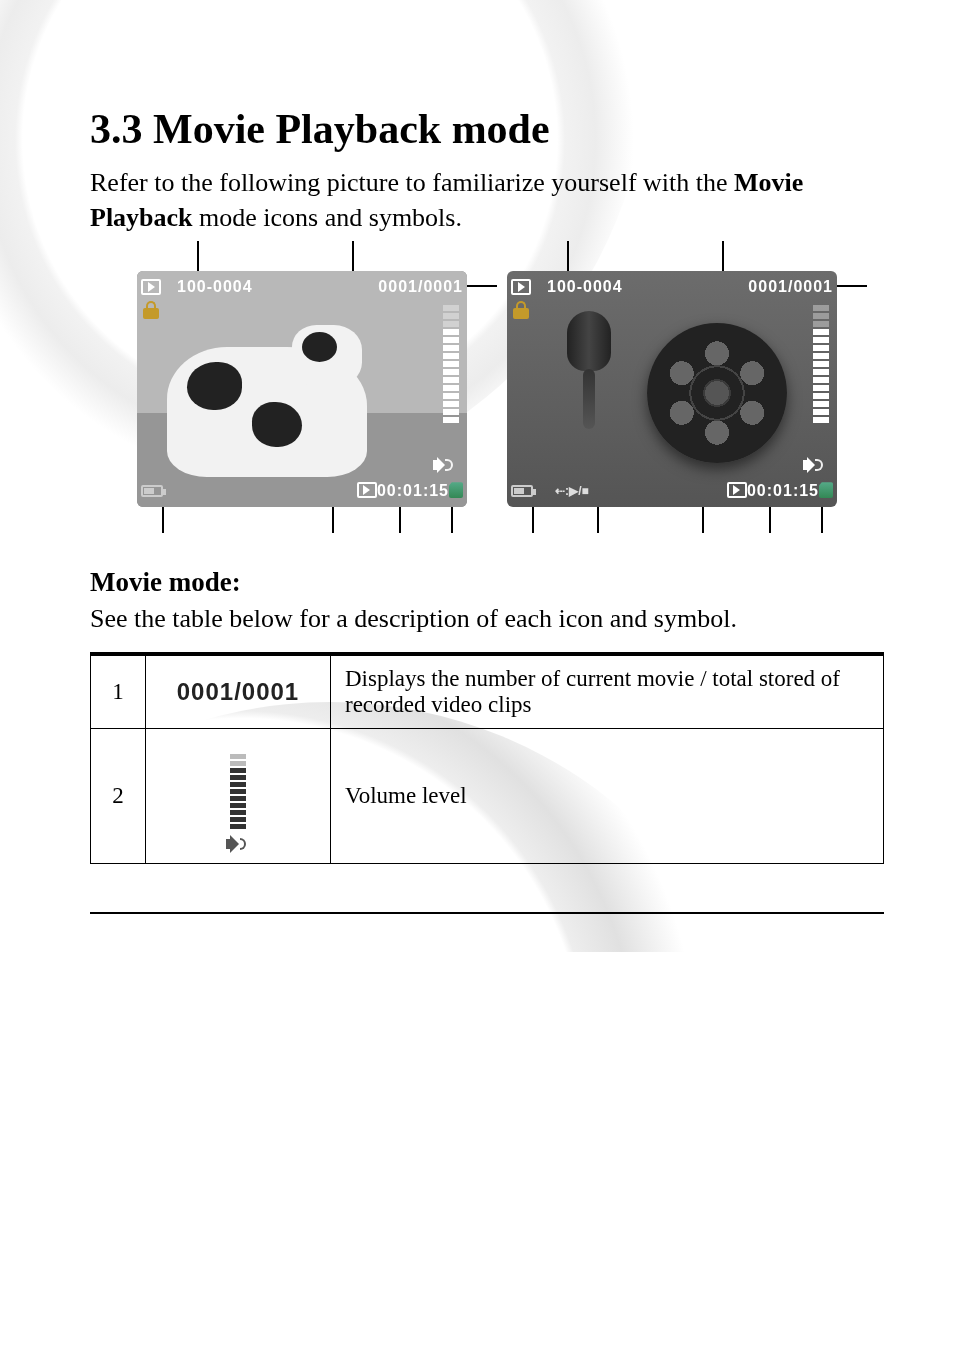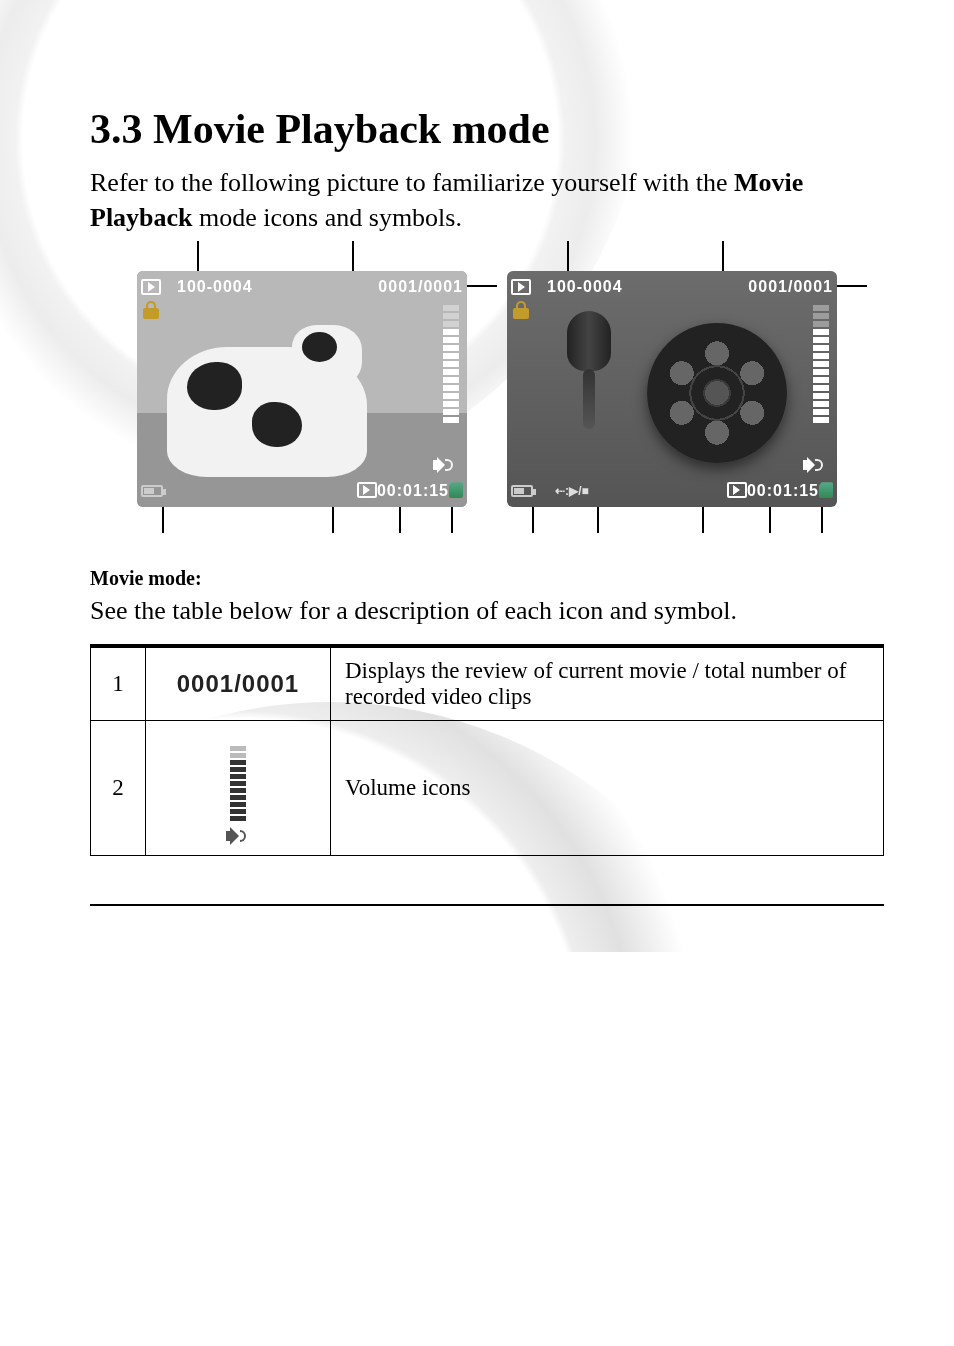--- a/index.html
+++ b/index.html
@@ -218,21 +218,21 @@
   .navhint { font-size: 12px; color: #ddd; font-family: Arial, sans-serif; letter-spacing: 0; margin-left: 6px; }
   
   .callout { position:absolute; background:#000; }
   .co-top1 { width:2px; height:30px; }
   .co-top2 { width:2px; height:30px; }
   .co-side { height:2px; width:30px; }
   .co-bot { width:2px; height:26px; }
 
   
   h3.movie-mode-title {
-    font-size: 20px;
+    font-size: 27px;
     font-weight: bold;
     margin-bottom: 6px;
   }
   .table-intro {
     font-size: 26px;
     margin-bottom: 18px;
   }
   table.icon-table {
     width: 100%;
     border-collapse: collapse;
@@ -439,21 +439,21 @@
     <h3 class="movie-mode-title">Movie mode:</h3>
     <p class="table-intro">See the table below for a description of each icon and symbol.</p>
 
     <table class="icon-table">
       <tbody>
           <tr>
         <td class="num">1</td>
         <td class="icon-cell">
           <span class="counter-figure">0001/0001</span>
         </td>
-        <td>Displays the review of current movie / total number of recorded video clips</td>
+        <td>Displays the number of current movie / total stored of recorded video clips</td>
       </tr>
       <tr>
         <td class="num">2</td>
         <td class="icon-cell">
           <span class="vol-figure">
             <span class="bars">
               <span class="seg off"></span>
                   <span class="seg off"></span>
               <span class="seg"></span>
                   <span class="seg"></span>
@@ -465,21 +465,21 @@
                   <span class="seg"></span>
                   <span class="seg"></span>
             </span>
             <span class="spk">
               <span class="cone"></span>
                   <span class="tri"></span>
                   <span class="w1"></span>
             </span>
           </span>
         </td>
-        <td>Volume icons</td>
+        <td>Volume level</td>
       </tr>
     </tbody>
       </table>
 
     <hr class="footer-rule">
 
   </div>
 </div>
 
 </body></html>

